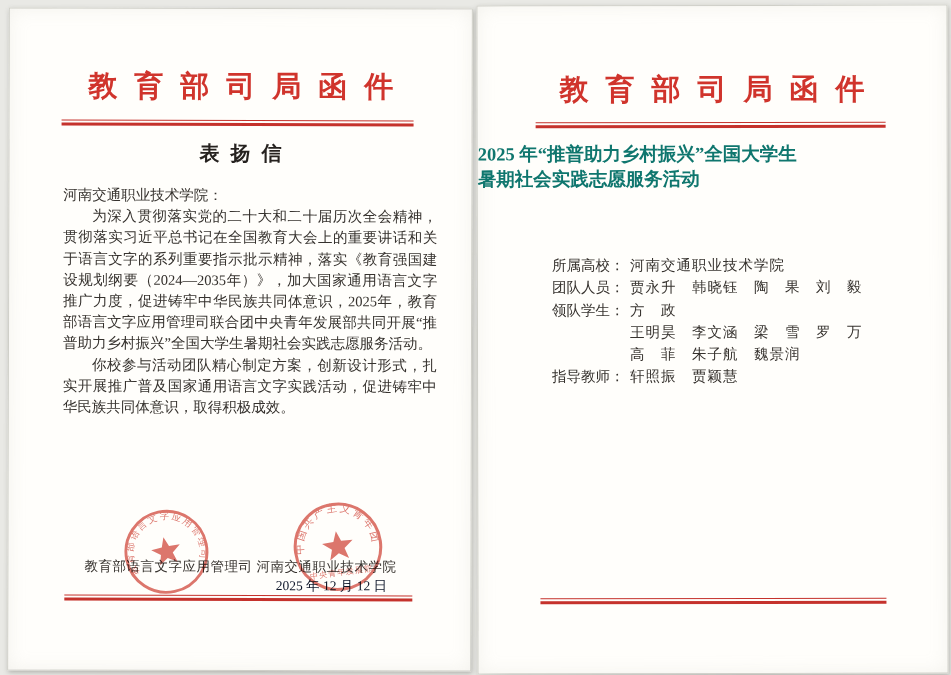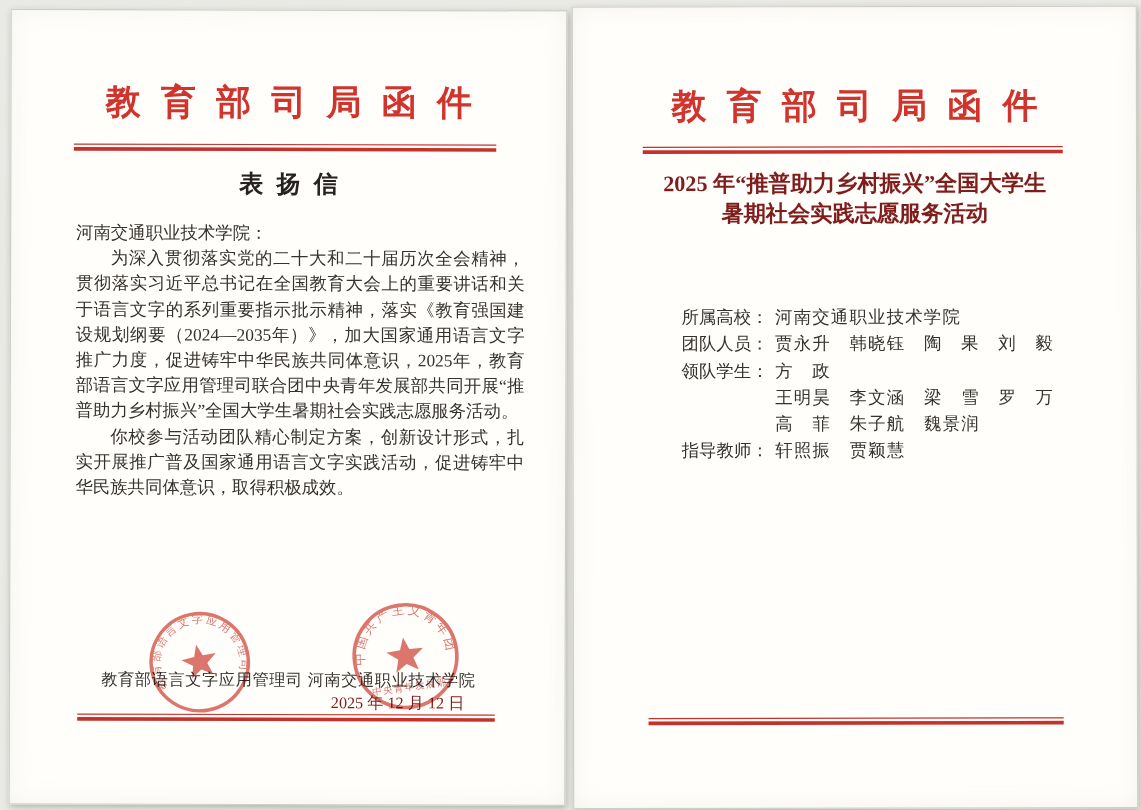--- a/index.html
+++ b/index.html
@@ -50,37 +50,37 @@
     position:absolute;top:176px;left:54px;width:374px;
     font-size:14.5px;line-height:21.2px;color:#36322e;
     text-align:justify;
   }
   .letter-body p{margin:0;text-indent:2em;}
   .letter-body .salutation{text-indent:0;}
 
   .sig{position:absolute;font-size:13.5px;color:#36322e;letter-spacing:.5px;white-space:nowrap;}
   .sig-left{top:549px;left:76px;}
   .sig-right{top:549px;left:248px;}
-  .sig-date{position:absolute;top:568px;left:256px;width:134px;text-align:center;font-size:13.5px;color:#7f1d1d;white-space:nowrap;}
+  .sig-date{position:absolute;top:568px;left:256px;width:134px;text-align:center;font-size:13.5px;color:#0f172a;white-space:nowrap;}
 
   .seal{position:absolute;mix-blend-mode:multiply;opacity:.82;}
   .seal-1{left:113px;top:498px;width:90px;height:90px;transform:rotate(-12deg);}
   .seal-2{left:282px;top:490px;width:95px;height:95px;transform:rotate(-8deg);}
 
   .roster-title{
     position:absolute;top:136px;left:0;width:100%;
-    text-align:center;font-weight:bold;
-    font-size:18.5px;line-height:25px;color:#7f1d1d;
+    text-align:left;font-weight:bold;
+    font-size:18.5px;line-height:25px;color:#0f766e;
   }
   .roster-fields{
     position:absolute;top:248px;left:74px;width:340px;
     font-size:14.5px;line-height:22.3px;color:#36322e;
   }
   .field-row{white-space:nowrap;}
-  .field-label{display:inline-block;width:78px;margin-left:16px;}
+  .field-label{display:inline-block;width:78px;}
   .field-value{letter-spacing:1px;margin-top:13px;}
 </style>
 </head>
 <body>
 
 <div class="page page-left">
   <div class="masthead">教育部司局函件</div>
   <div class="red-rule rule-top"></div>
   <div class="doc-title">表扬信</div>
 

